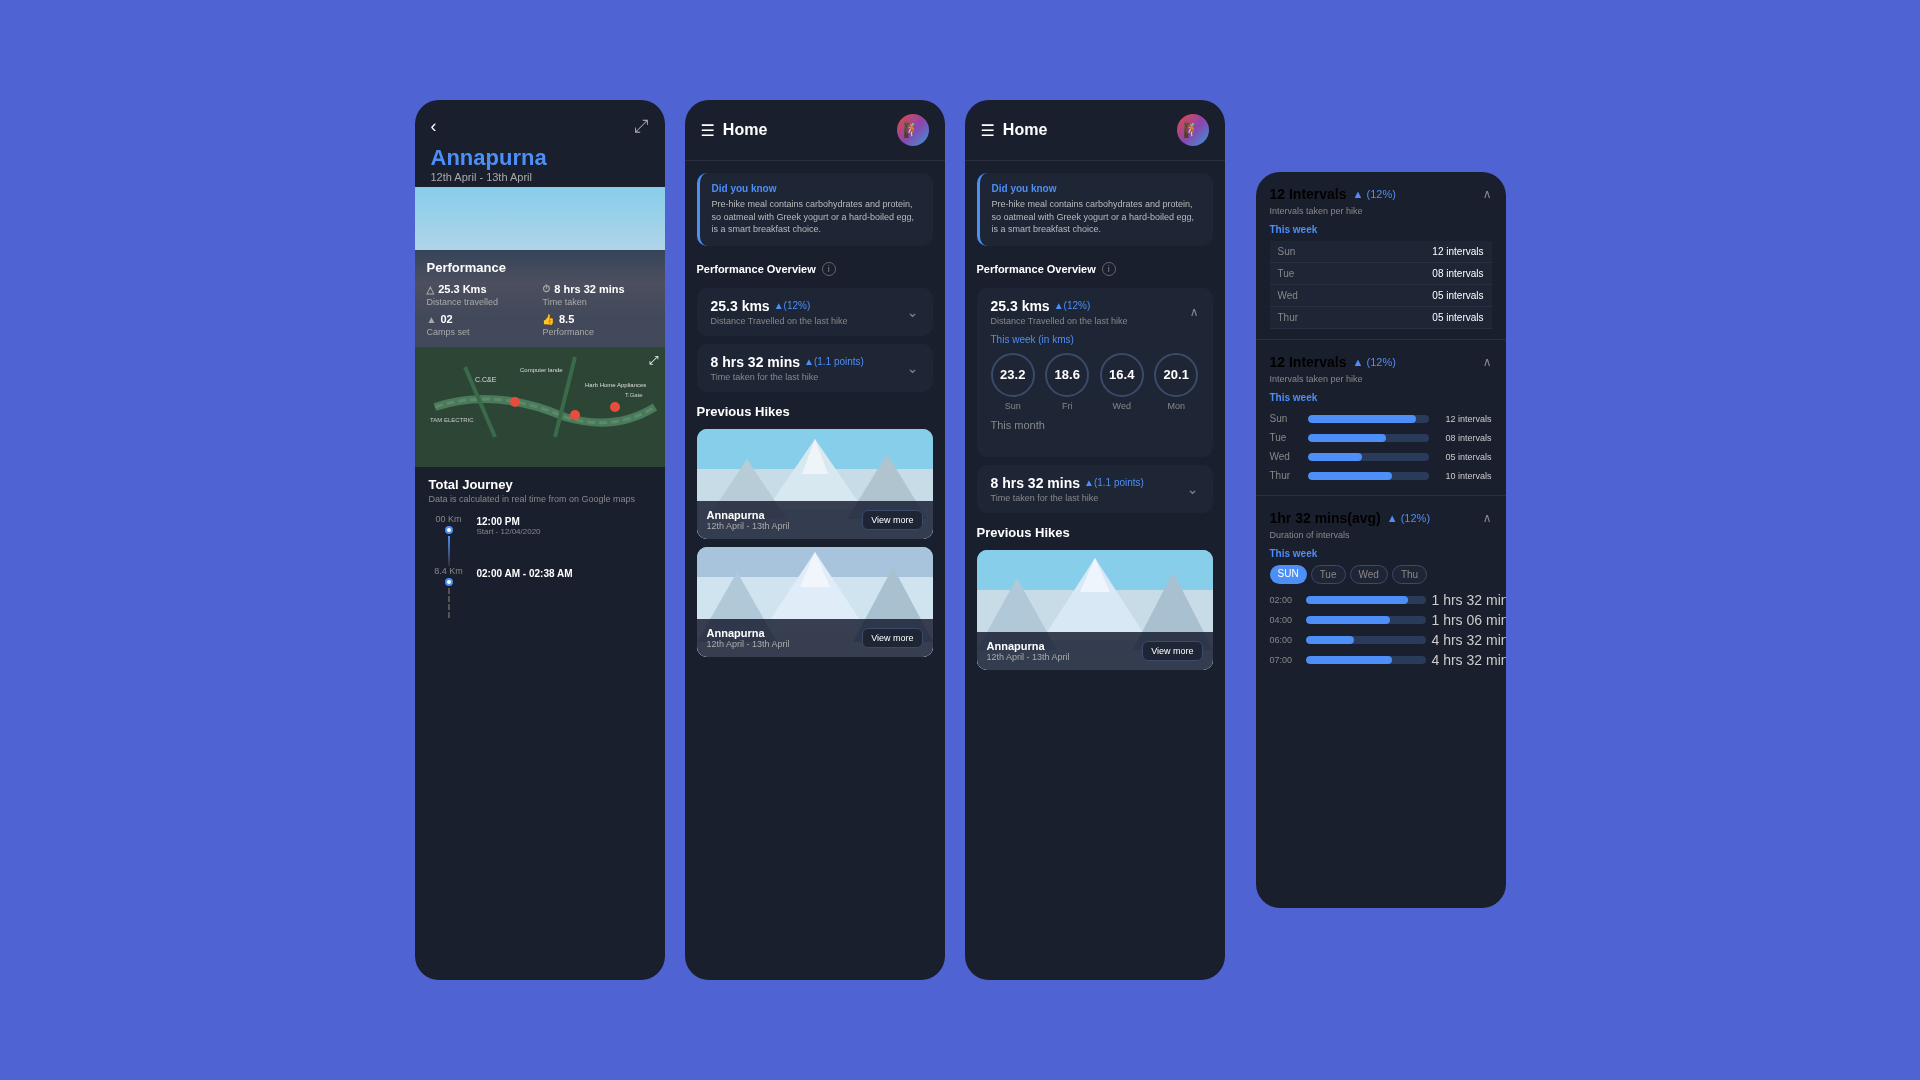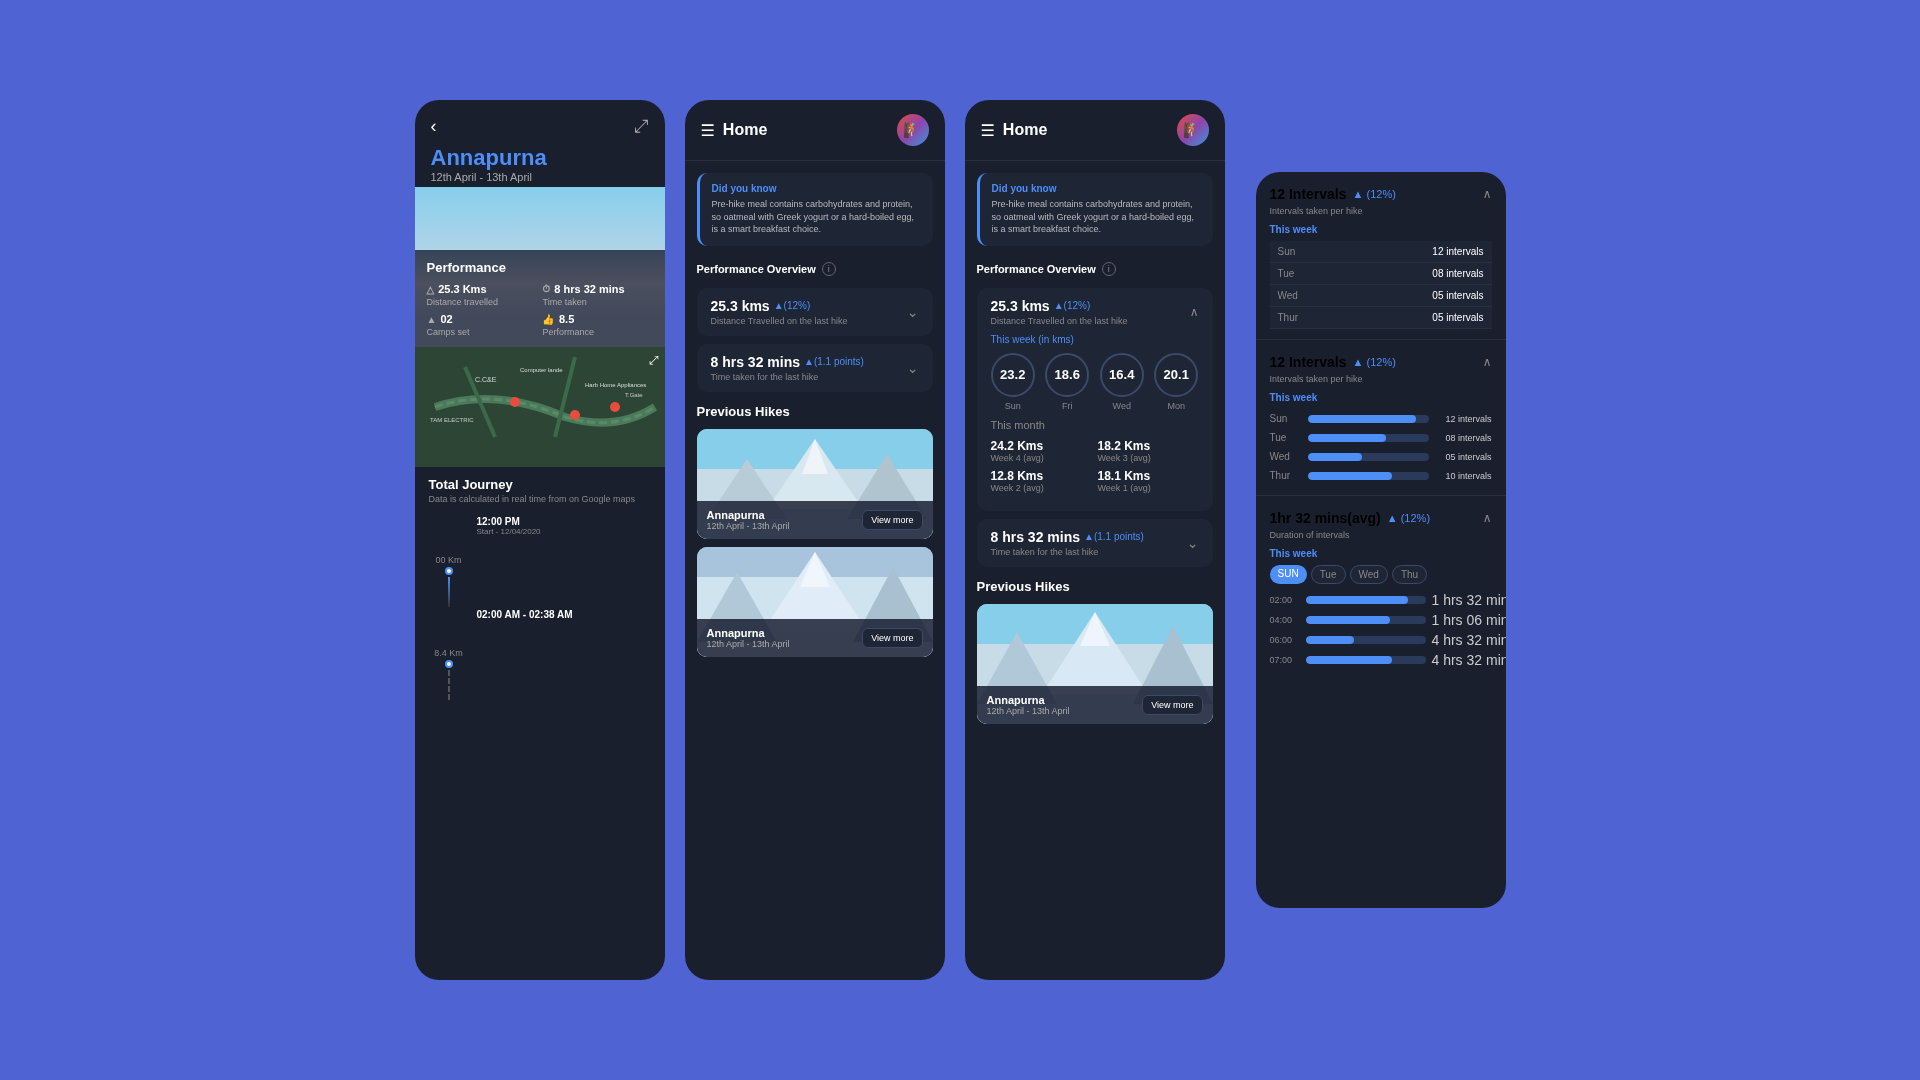--- a/index.html
+++ b/index.html
@@ -180,21 +180,20 @@
       align-items: flex-start;
       gap: 8px;
       position: relative;
     }
 
     .timeline-left {
       display: flex;
       flex-direction: column;
       align-items: center;
       width: 40px;
-      margin-top: 41px;
     }
 
     .timeline-km {
       font-size: 9px;
       color: #888;
     }
 
     .timeline-dot {
       width: 8px;
       height: 8px;
@@ -923,38 +922,20 @@
           <span class="circle-day">Wed</span>
         </div>
         <div class="kms-circle">
           <div class="circle-val">20.1</div>
           <span class="circle-day">Mon</span>
         </div>
       </div>
     </div>
     <div class="month-section" style="padding:8px 0;background:transparent;margin:0 0 0;">
       <div class="month-title">This month</div>
-      <div class="month-grid">
-        <div class="month-stat">
-          <span class="month-stat-val">24.2 Kms</span>
-          <span class="month-stat-label">Week 4 (avg)</span>
-        </div>
-        <div class="month-stat">
-          <span class="month-stat-val">18.2 Kms</span>
-          <span class="month-stat-label">Week 3 (avg)</span>
-        </div>
-        <div class="month-stat">
-          <span class="month-stat-val">12.8 Kms</span>
-          <span class="month-stat-label">Week 2 (avg)</span>
-        </div>
-        <div class="month-stat">
-          <span class="month-stat-val">18.1 Kms</span>
-          <span class="month-stat-label">Week 1 (avg)</span>
-        </div>
-      </div>
     </div>
   </div>
 
   <div class="metric-card">
     <div>
       <div style="display:flex;align-items:center;gap:4px;">
         <span class="metric-value">8 hrs 32 mins</span>
         <span class="up-arrow">▲(1.1 points)</span>
       </div>
       <div class="metric-sub">Time taken for the last hike</div>

